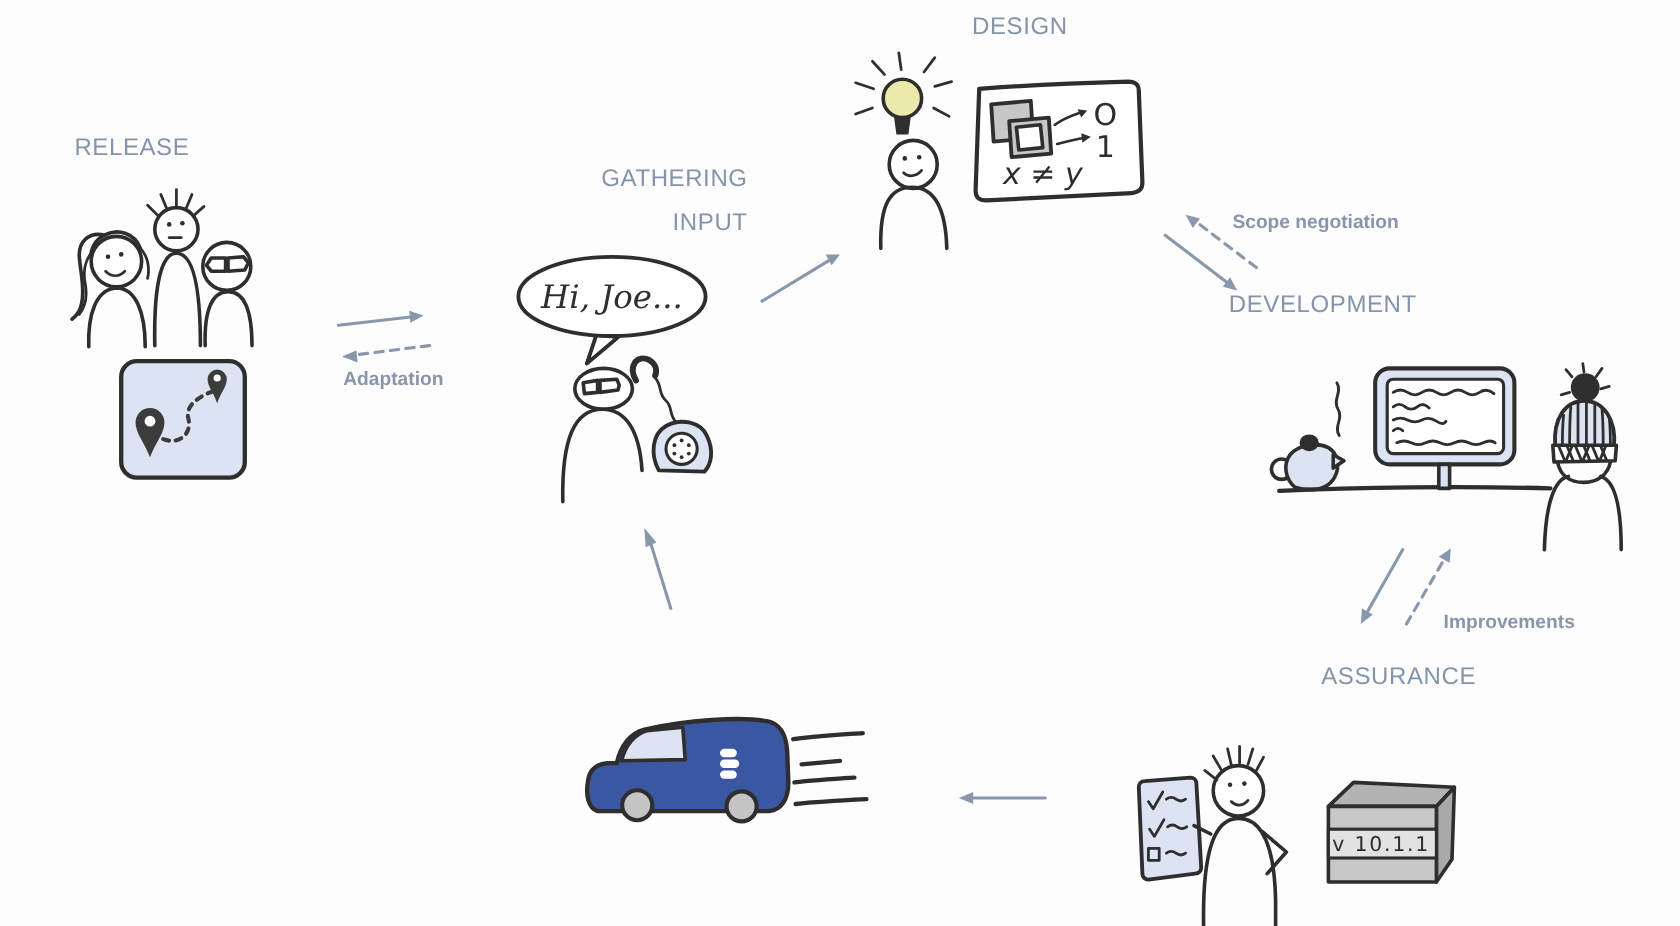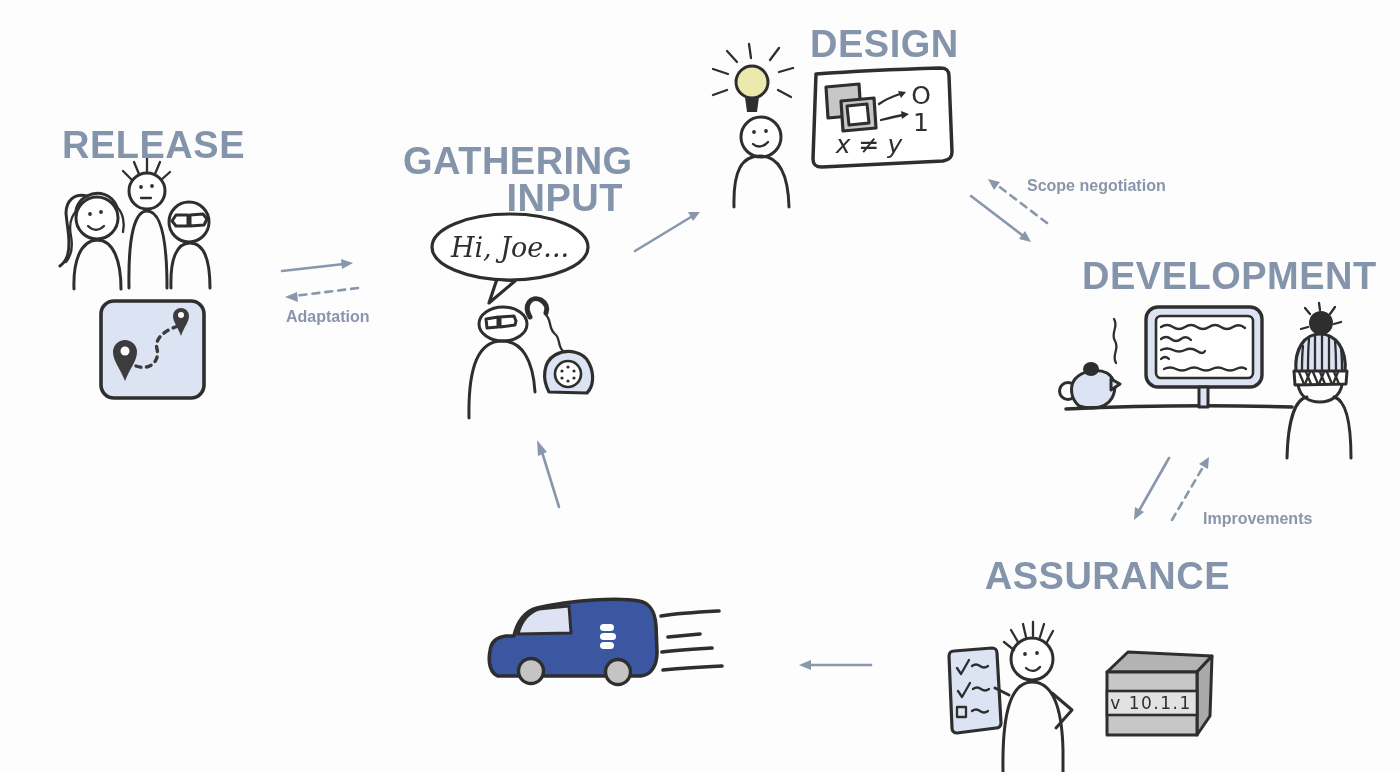--- a/index.html
+++ b/index.html
@@ -6,22 +6,22 @@
     --background:#fdfdfd; --title-color:#8494ab; --arrow-color:#8997ad;
     --label-color:#8995ab; --ink:#2e2e2e; --light-blue:#dce3f3;
     --bulb-yellow:#ece9ac; --truck-blue:#3b57a1; --gray-fill:#c7c7c7;
     --gray-dark:#a9a9a9; --gray-light:#e2e2e2; --wheel-gray:#c4c4c4;
     --pin-color:#3c3c3c; --window-blue:#dde3f2;
   }
   *{margin:0;padding:0;box-sizing:border-box;}
   body{font-family:"Liberation Sans",sans-serif;background:#fff;}
   .canvas{position:relative;width:1400px;height:772px;background:var(--background);overflow:hidden;}
   .canvas svg{position:absolute;left:0;top:0;}
-  .stage-title{position:absolute;font-weight:bold;font-size:38px;letter-spacing:.5px;
-    color:var(--title-color);white-space:nowrap;margin-top:12px;}
+  .stage-title{position:absolute;font-weight:normal;font-size:20px;letter-spacing:.5px;
+    color:var(--title-color);white-space:nowrap;}
   .stage-title.center{text-align:right;white-space:normal;line-height:37px;}
   .arrow-label{position:absolute;font-weight:bold;font-size:16px;color:var(--label-color);white-space:nowrap;}
   
   .ink{fill:none;stroke:var(--ink);stroke-width:3;stroke-linecap:round;stroke-linejoin:round;}
   .thin{stroke-width:2.3;}
   .thick{stroke-width:3.6;}
   .whitefill{fill:#ffffff;}
   .dot{fill:var(--ink);stroke:none;}
   .inkfill{fill:var(--ink);stroke:none;}
   .card{fill:var(--light-blue);stroke:var(--ink);stroke-width:3.6;stroke-linejoin:round;}
@@ -291,21 +291,21 @@
 
   <div class="stage-title" style="left:62px;top:112px;">RELEASE</div>
 
   <div class="stage-title center" style="left:403px;top:131px;width:220px;">
     <div>GATHERING</div>
     <div>INPUT</div>
   </div>
 
   <div class="stage-title" style="left:810px;top:11px;">DESIGN</div>
 
-  <div class="stage-title" style="left:1082px;top:243px;">DEVELOPMENT</div>
+  <div class="stage-title" style="left:1024px;top:243px;">DEVELOPMENT</div>
 
   <div class="stage-title center" style="left:950px;top:545px;width:280px;line-height:38px;">
     <div>ASSURANCE</div>
   </div>
 
 
   <div class="arrow-label" style="left:286px;top:308px;">Adaptation</div>
 
   <div class="arrow-label" style="left:1027px;top:177px;">Scope negotiation</div>
 

